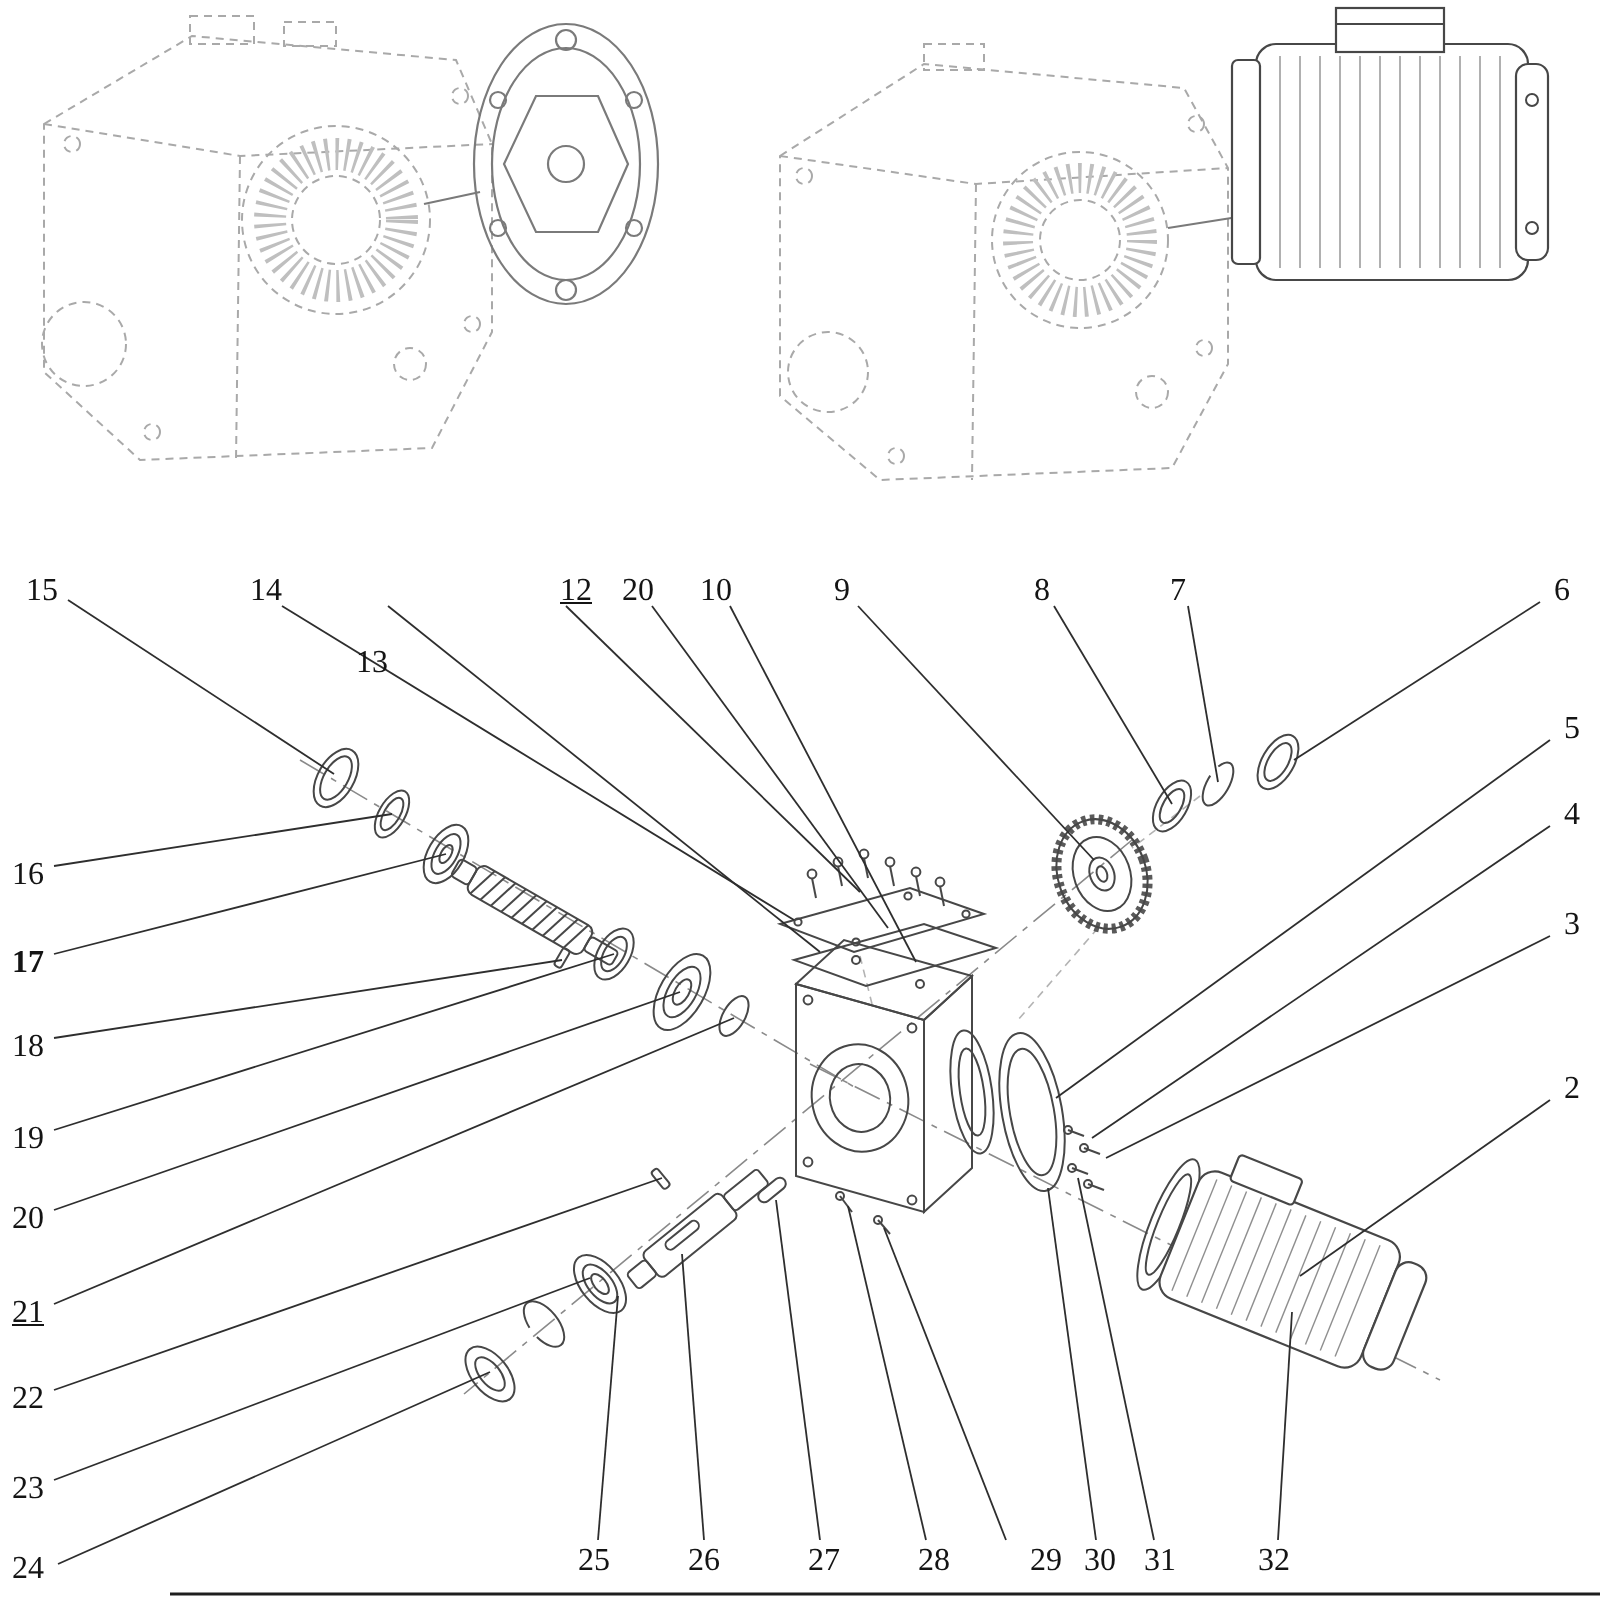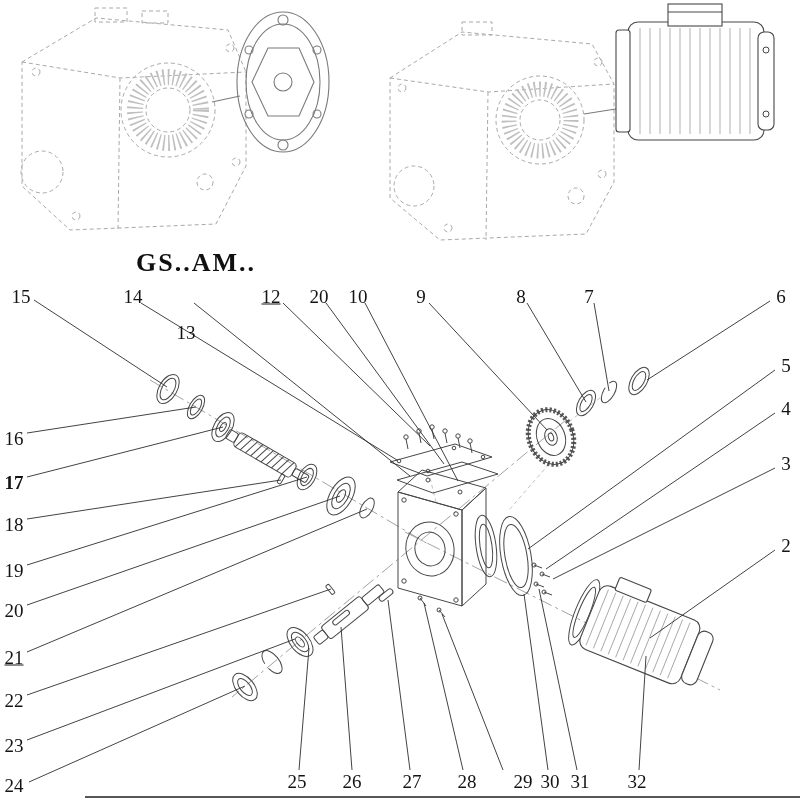--- a/index.html
+++ b/index.html
@@ -13,21 +13,21 @@
 
   .caption {
     position:absolute; transform:translate(-50%,-50%);
     font-family:"Liberation Serif", serif;
     font-weight:700; font-size:26px; letter-spacing:2px;
     color:#101010; white-space:nowrap;
   }
   .callout {
     position:absolute; transform:translate(-50%,-50%);
     font-family:"Liberation Serif", serif;
-    font-size:19px; color:#141414; line-height:1;
+    font-size:16px; color:#141414; line-height:1;
   }
 
   
   .ghost      { fill:none; stroke:#a9a9a9; stroke-width:1; stroke-dasharray:4 3; }
   .ghosthatch { fill:none; stroke:#bfbfbf; }
   .solid      { fill:none; stroke:#7a7a7a; stroke-width:1.1; }
   .ink        { fill:none; stroke:#474747; stroke-width:1; }
   .inkfill    { fill:#ffffff; stroke:#474747; stroke-width:1.1; }
   .teeth      { fill:none; stroke:#5a5a5a; stroke-width:5; stroke-dasharray:2.2 2; }
   .clip       { fill:none; stroke:#474747; stroke-width:1; stroke-dasharray:30 6; }
@@ -329,34 +329,33 @@
         <line x1="463" y1="770" x2="424" y2="603"></line>
         <line x1="503" y1="770" x2="442" y2="614"></line>
         <line x1="548" y1="770" x2="524" y2="594"></line>
         <line x1="577" y1="770" x2="539" y2="589"></line>
         <line x1="639" y1="770" x2="646" y2="656"></line>
       </g>
 
   <line class="footer" x1="85" y1="797" x2="800" y2="797"></line>
 </svg>
 
-<div class="caption" style="left:196px; top:263px;">GS..AM..</div>
 
 <div id="callouts">
       <div class="callout" style="left: 786px; top: 545px;">2</div>
       <div class="callout" style="left: 786px; top: 463px;">3</div>
       <div class="callout" style="left: 786px; top: 408px;">4</div>
       <div class="callout" style="left: 786px; top: 365px;">5</div>
       <div class="callout" style="left: 781px; top: 296px;">6</div>
       <div class="callout" style="left: 589px; top: 296px;">7</div>
       <div class="callout" style="left: 521px; top: 296px;">8</div>
       <div class="callout" style="left: 421px; top: 296px;">9</div>
       <div class="callout" style="left: 358px; top: 296px;">10</div>
       <div class="callout" style="left: 319px; top: 296px;">20</div>
-      <div class="callout" style="left: 271px; top: 296px; text-decoration: underline;">12</div>
+      <div class="callout" style="left: 288px; top: 296px; text-decoration: underline;">12</div>
       <div class="callout" style="left: 186px; top: 288px; margin-top: 44px;">13</div>
       <div class="callout" style="left: 133px; top: 296px;">14</div>
       <div class="callout" style="left: 21px; top: 296px;">15</div>
       <div class="callout" style="left: 14px; top: 438px;">16</div>
       <div class="callout" style="left: 14px; top: 482px; font-weight: bold;">17</div>
       <div class="callout" style="left: 14px; top: 524px;">18</div>
       <div class="callout" style="left: 14px; top: 570px;">19</div>
       <div class="callout" style="left: 14px; top: 610px;">20</div>
       <div class="callout" style="left: 14px; top: 657px; text-decoration: underline;">21</div>
       <div class="callout" style="left: 14px; top: 700px;">22</div>

